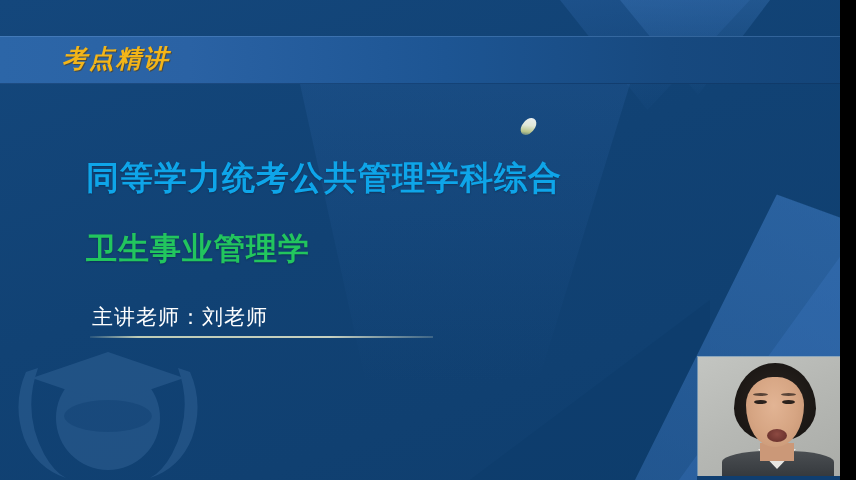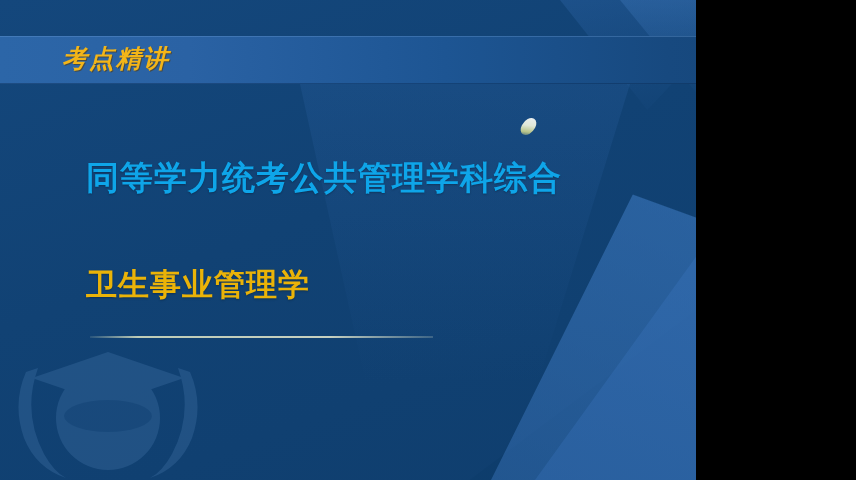--- a/index.html
+++ b/index.html
@@ -2,21 +2,21 @@
 <html><head>
 <meta charset="utf-8">
 <style>
   html, body {
     margin: 0;
     padding: 0;
     background: #000;
   }
   #stage {
     position: relative;
-    width: 696px;
+    width: 840px;
     height: 480px;
     overflow: hidden;
     font-family: "Liberation Sans", "DejaVu Sans", sans-serif;
     background: #124275;
     user-select: none;
   }
 
   
   .bg-base {
     position: absolute;
@@ -126,25 +126,24 @@
     letter-spacing: 1px;
     white-space: nowrap;
     text-shadow: 0 1px 2px rgba(0,0,0,0.25);
   }
   .title-sub {
     position: absolute;
     left: 86px;
     top: 228px;
     font-size: 31px;
     font-weight: bold;
-    color: #eab308;
+    color: #22c55e;
     letter-spacing: 1px;
     white-space: nowrap;
     text-shadow: 0 1px 2px rgba(0,0,0,0.25);
-    margin-top: 36px;
   }
   .presenter {
     position: absolute;
     left: 92px;
     top: 303px;
     font-size: 21px;
     color: #ffffff;
     letter-spacing: 1px;
     white-space: nowrap;
   }
@@ -298,20 +297,21 @@
 
   <div class="banner"></div>
   <div class="banner-text">考点精讲</div>
 
   <div class="cursor-mark"></div>
 
   <div class="title-main">同等学力统考公共管理学科综合</div>
 
   <div class="title-sub">卫生事业管理学</div>
 
+  <div class="presenter">主讲老师：刘老师</div>
 
   <div class="presenter-rule"></div>
 
   <div class="webcam">
     <div class="cam-bg"></div>
     <div class="cam-body"></div>
     <div class="cam-collar"></div>
     <div class="cam-neck"></div>
     <div class="cam-hair"></div>
     <div class="cam-face"></div>

